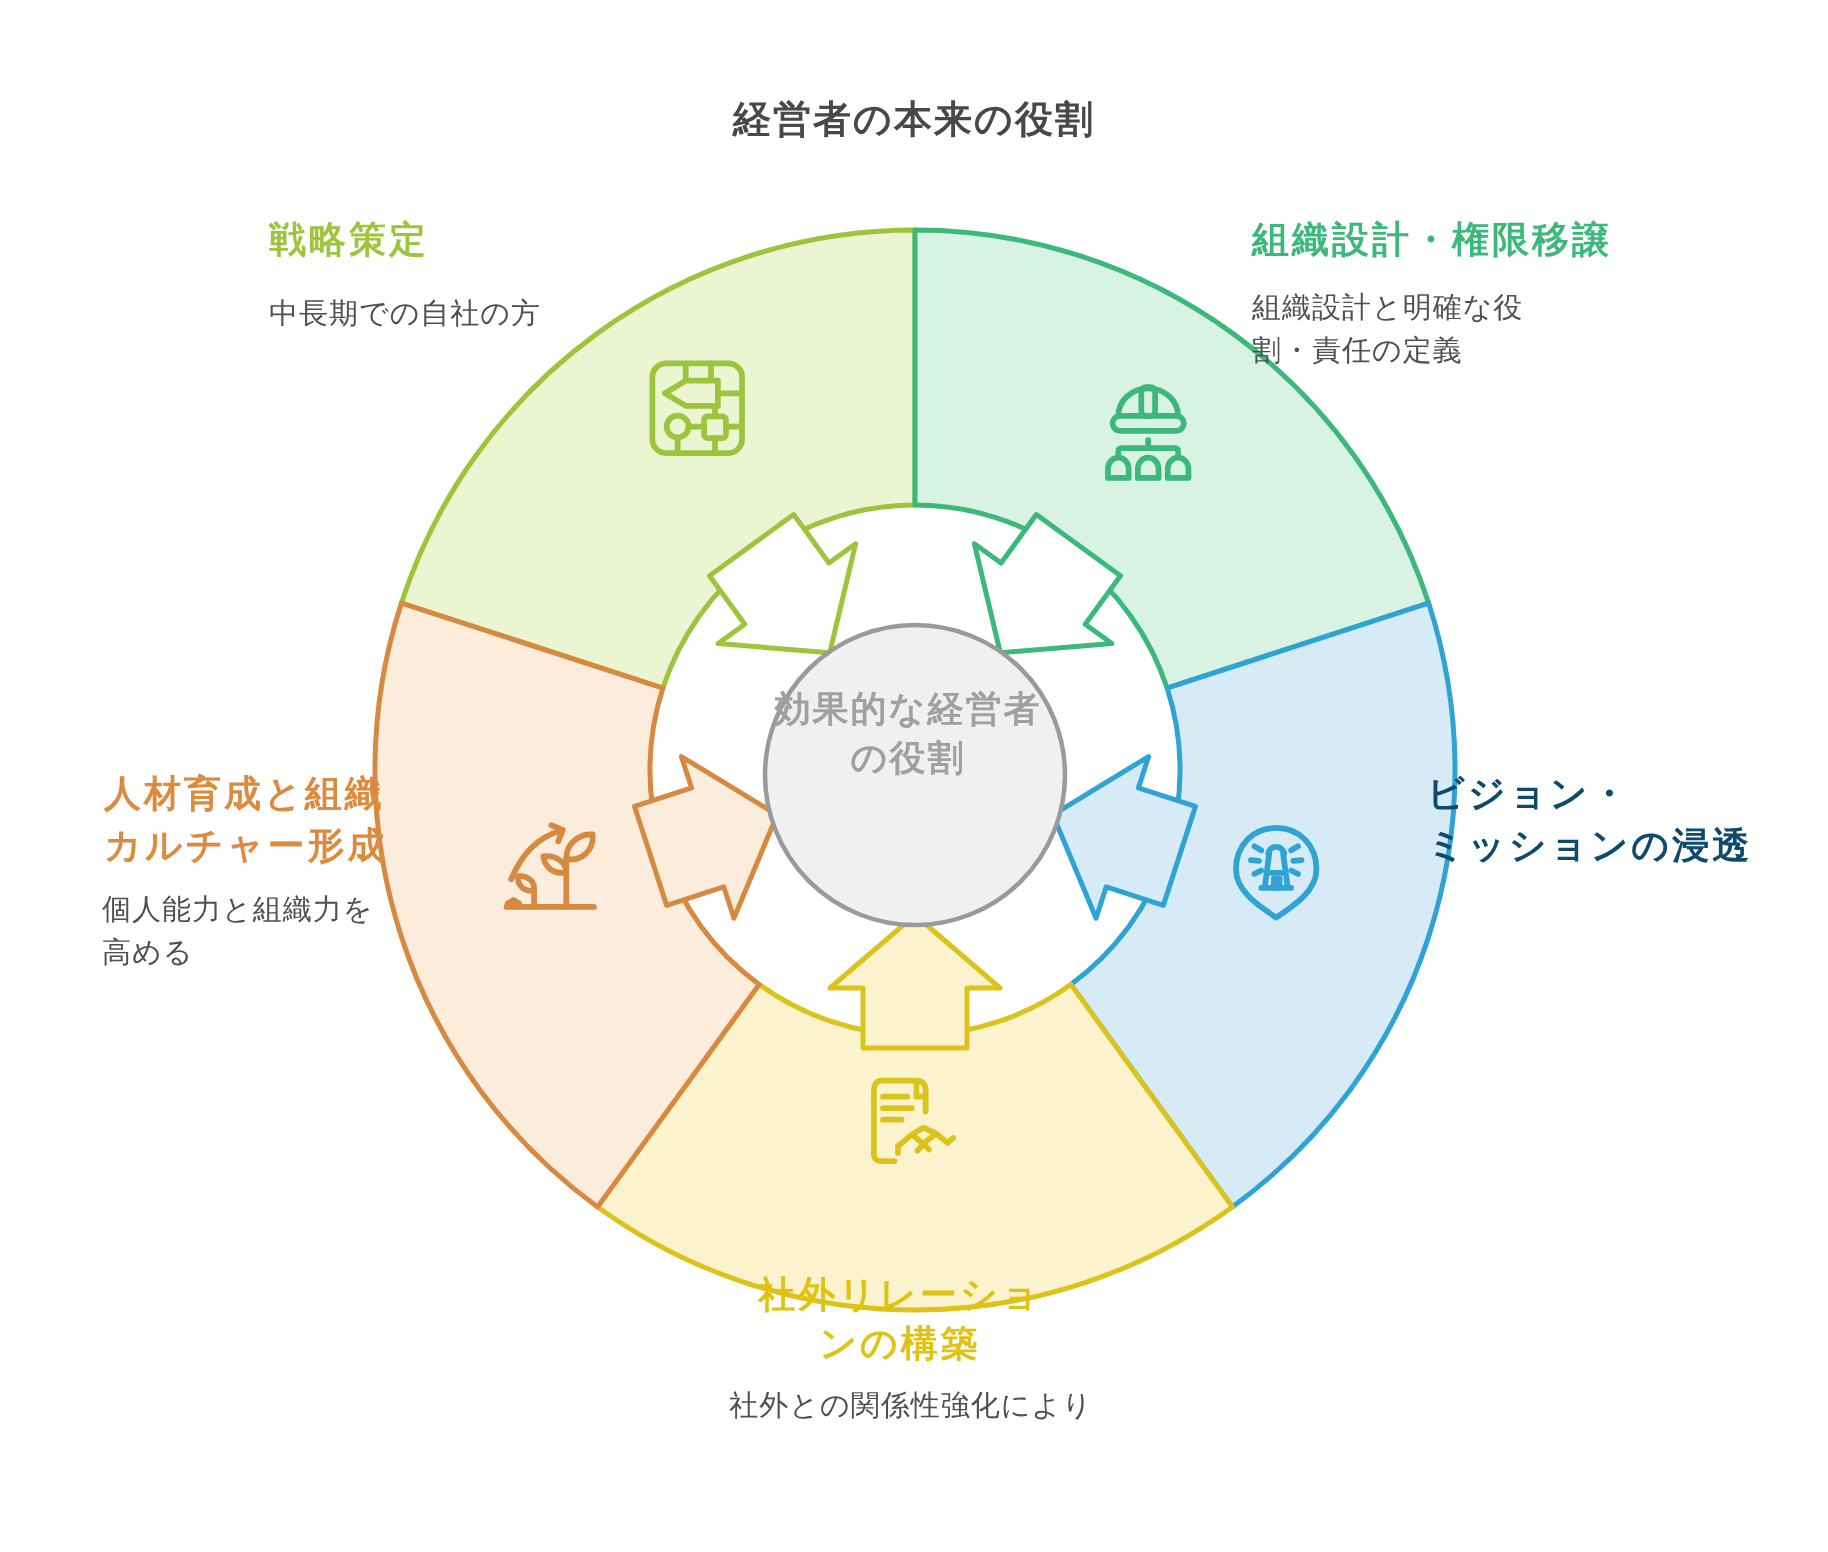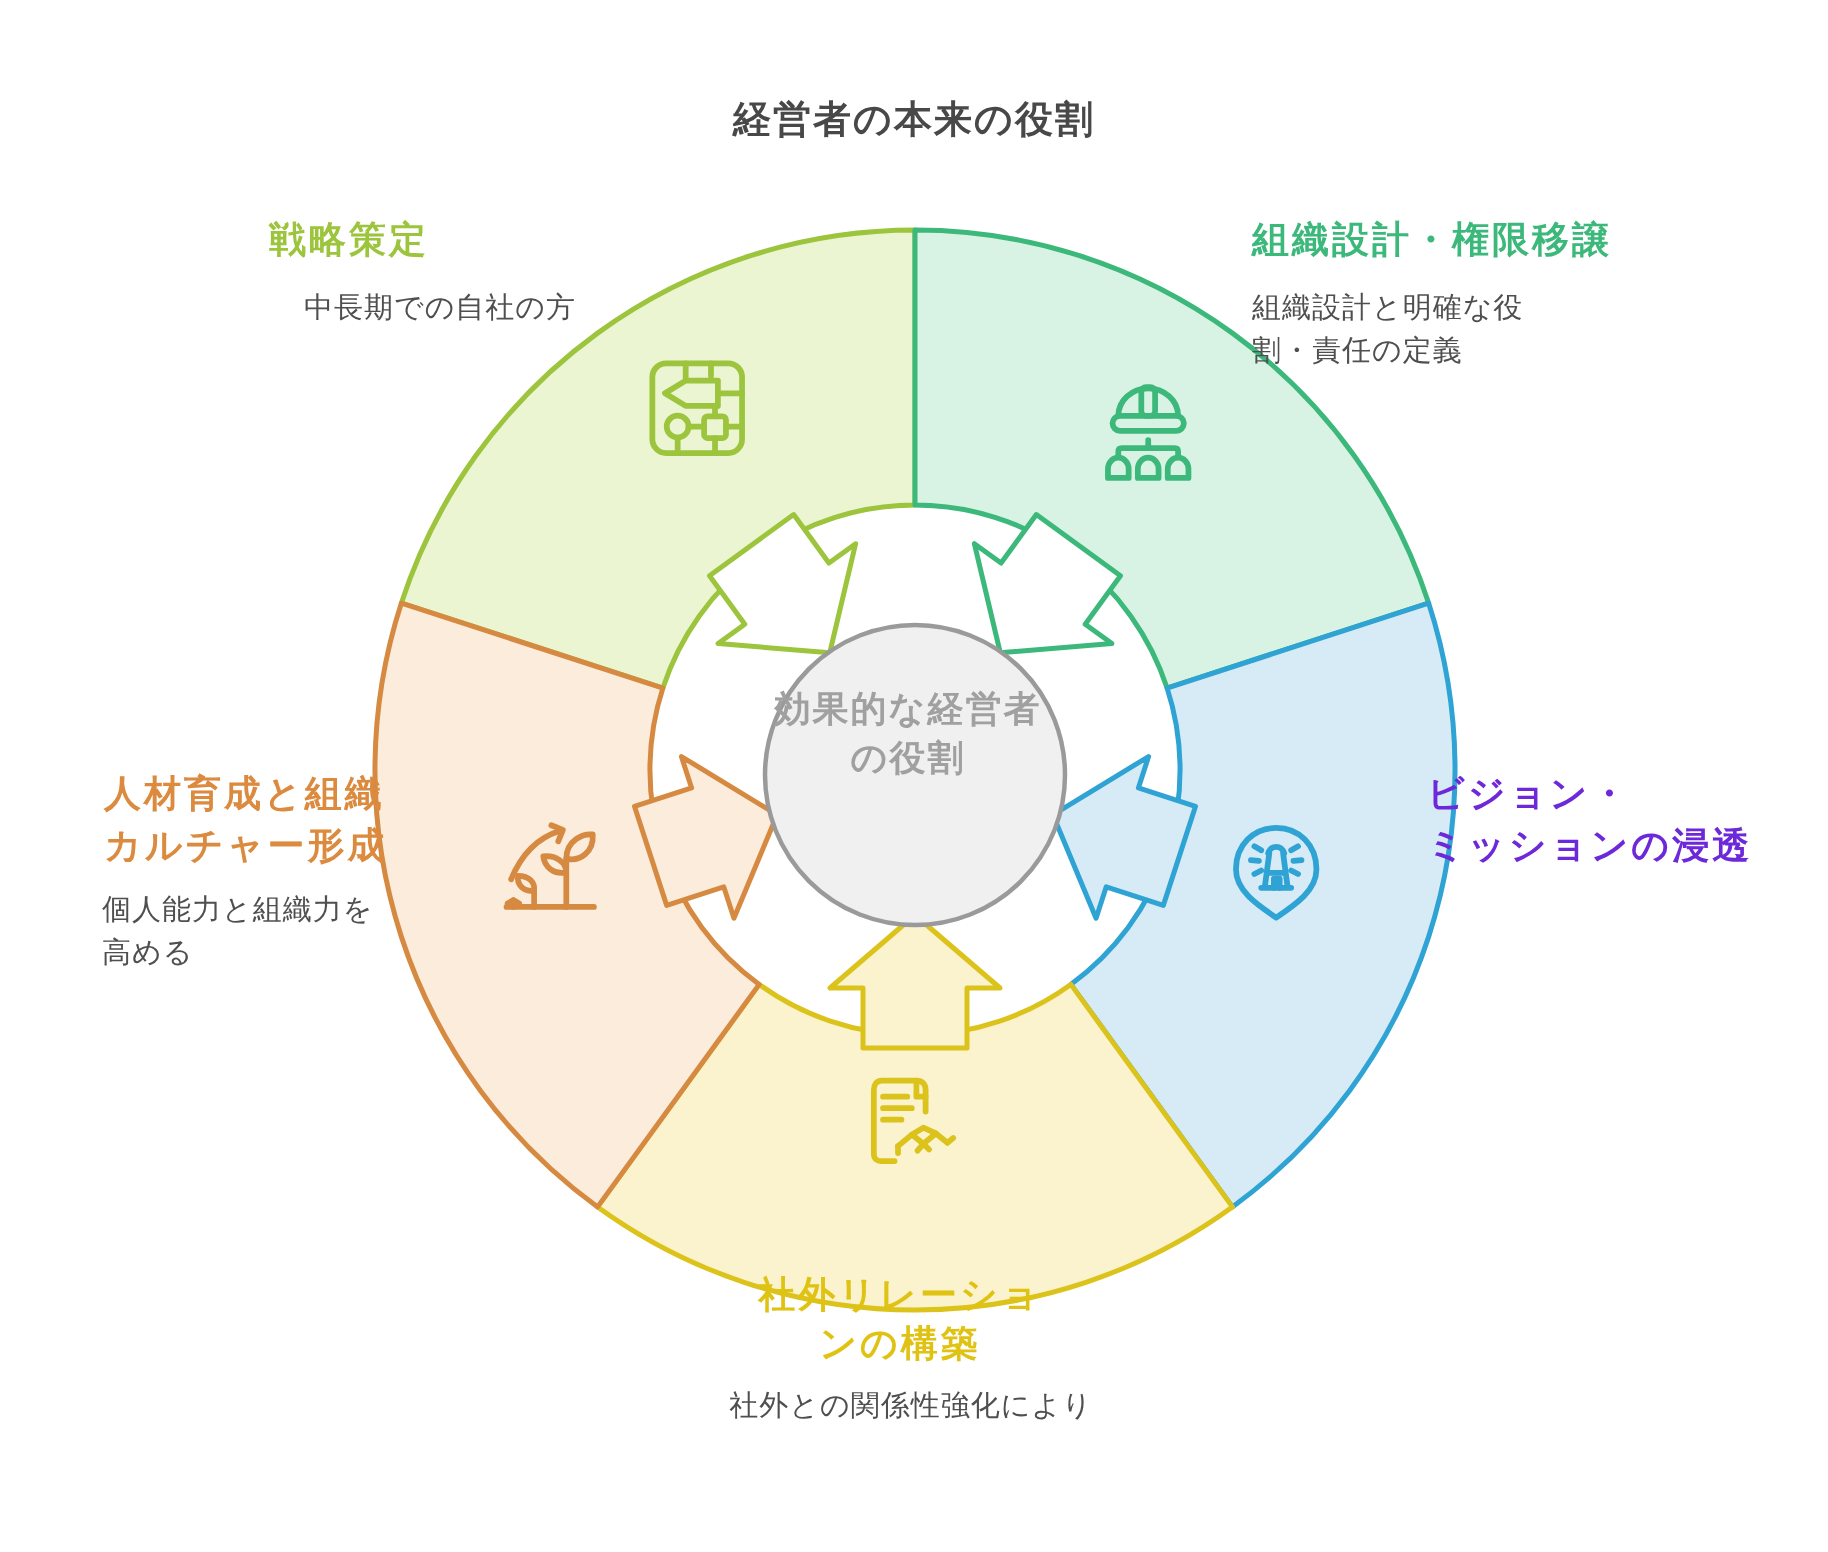--- a/index.html
+++ b/index.html
@@ -6,24 +6,24 @@
   body{width:1828px;height:1552px;position:relative;overflow:hidden;
        font-family:"Liberation Sans","DejaVu Sans",sans-serif;}
   .canvas{position:absolute;inset:0;border-radius:23px;}
   .title{position:absolute;top:94px;left:50%;transform:translateX(-50%);
          font-size:38px;font-weight:bold;color:#484848;letter-spacing:2px;white-space:nowrap;}
   .seg-label{position:absolute;font-weight:bold;font-size:37px;letter-spacing:3px;
              line-height:52px;white-space:nowrap;}
   .seg-desc{position:absolute;font-size:29px;color:#4f4f4f;line-height:43px;
             letter-spacing:1px;white-space:nowrap;}
   .lbl-green{color:#9cc43c;top:214px;left:269px;}
-  .desc-green{top:286px;left:269px;margin-left:35px;}
+  .desc-green{top:292px;left:269px;}
   .lbl-teal{color:#3cb87b;top:214px;left:1252px;}
   .desc-teal{top:286px;left:1252px;}
-  .lbl-blue{color:#6d28d9;top:768px;left:1427px;}
+  .lbl-blue{color:#0c4a6e;top:768px;left:1427px;}
   .desc-blue{top:891px;left:1420px;}
   .lbl-yellow{color:#e0c213;top:1270px;left:900px;transform:translateX(-50%);text-align:center;line-height:49px;}
   .desc-yellow{top:1384px;left:900px;transform:translateX(-50%);text-align:center;margin-left:11px;}
   .lbl-orange{color:#db8a3e;top:768px;left:104px;}
   .desc-orange{top:888px;left:102px;}
   .center-label{position:absolute;top:684px;left:908px;transform:translateX(-50%);
                 text-align:center;font-size:36px;font-weight:bold;color:#a0a0a0;
                 line-height:49px;letter-spacing:2px;white-space:nowrap;}
   .line{display:block;}
   svg{position:absolute;top:0;left:0;}

